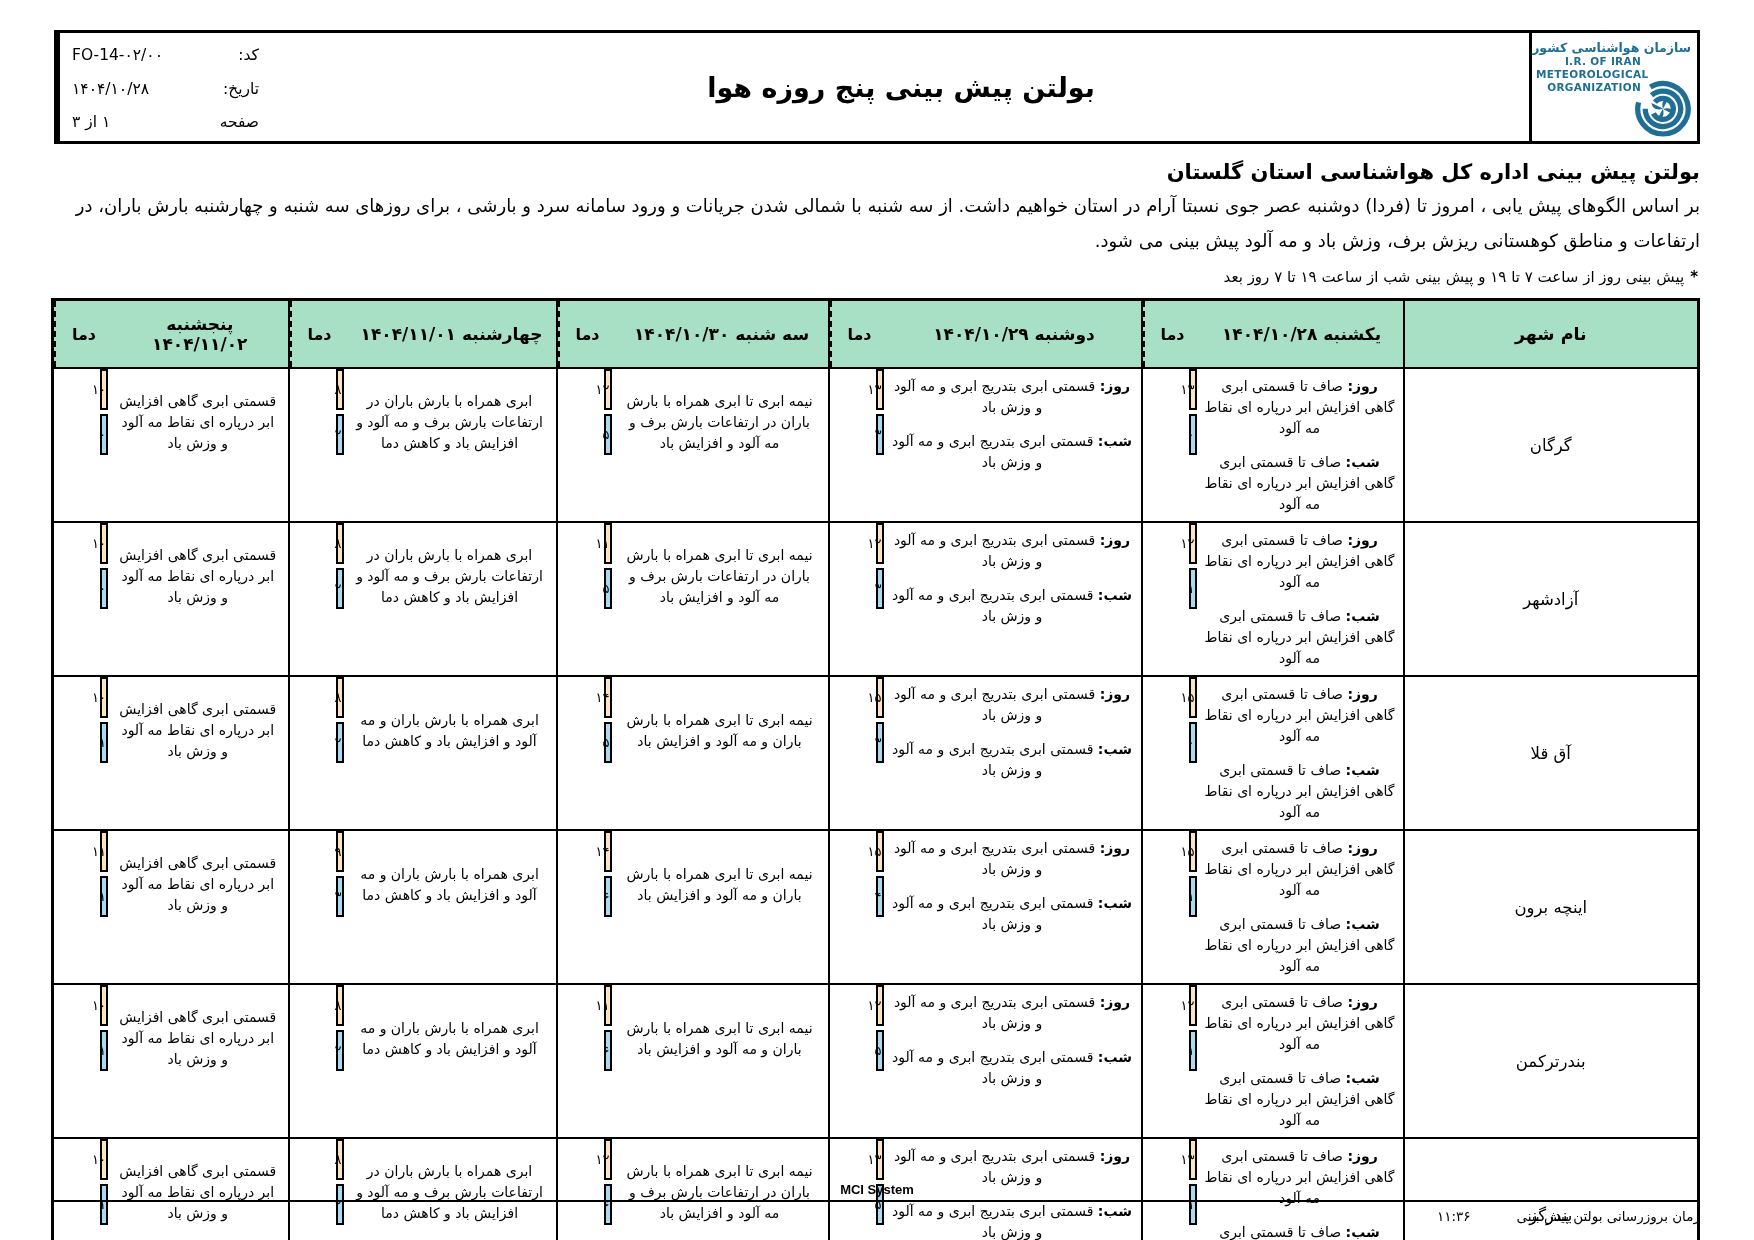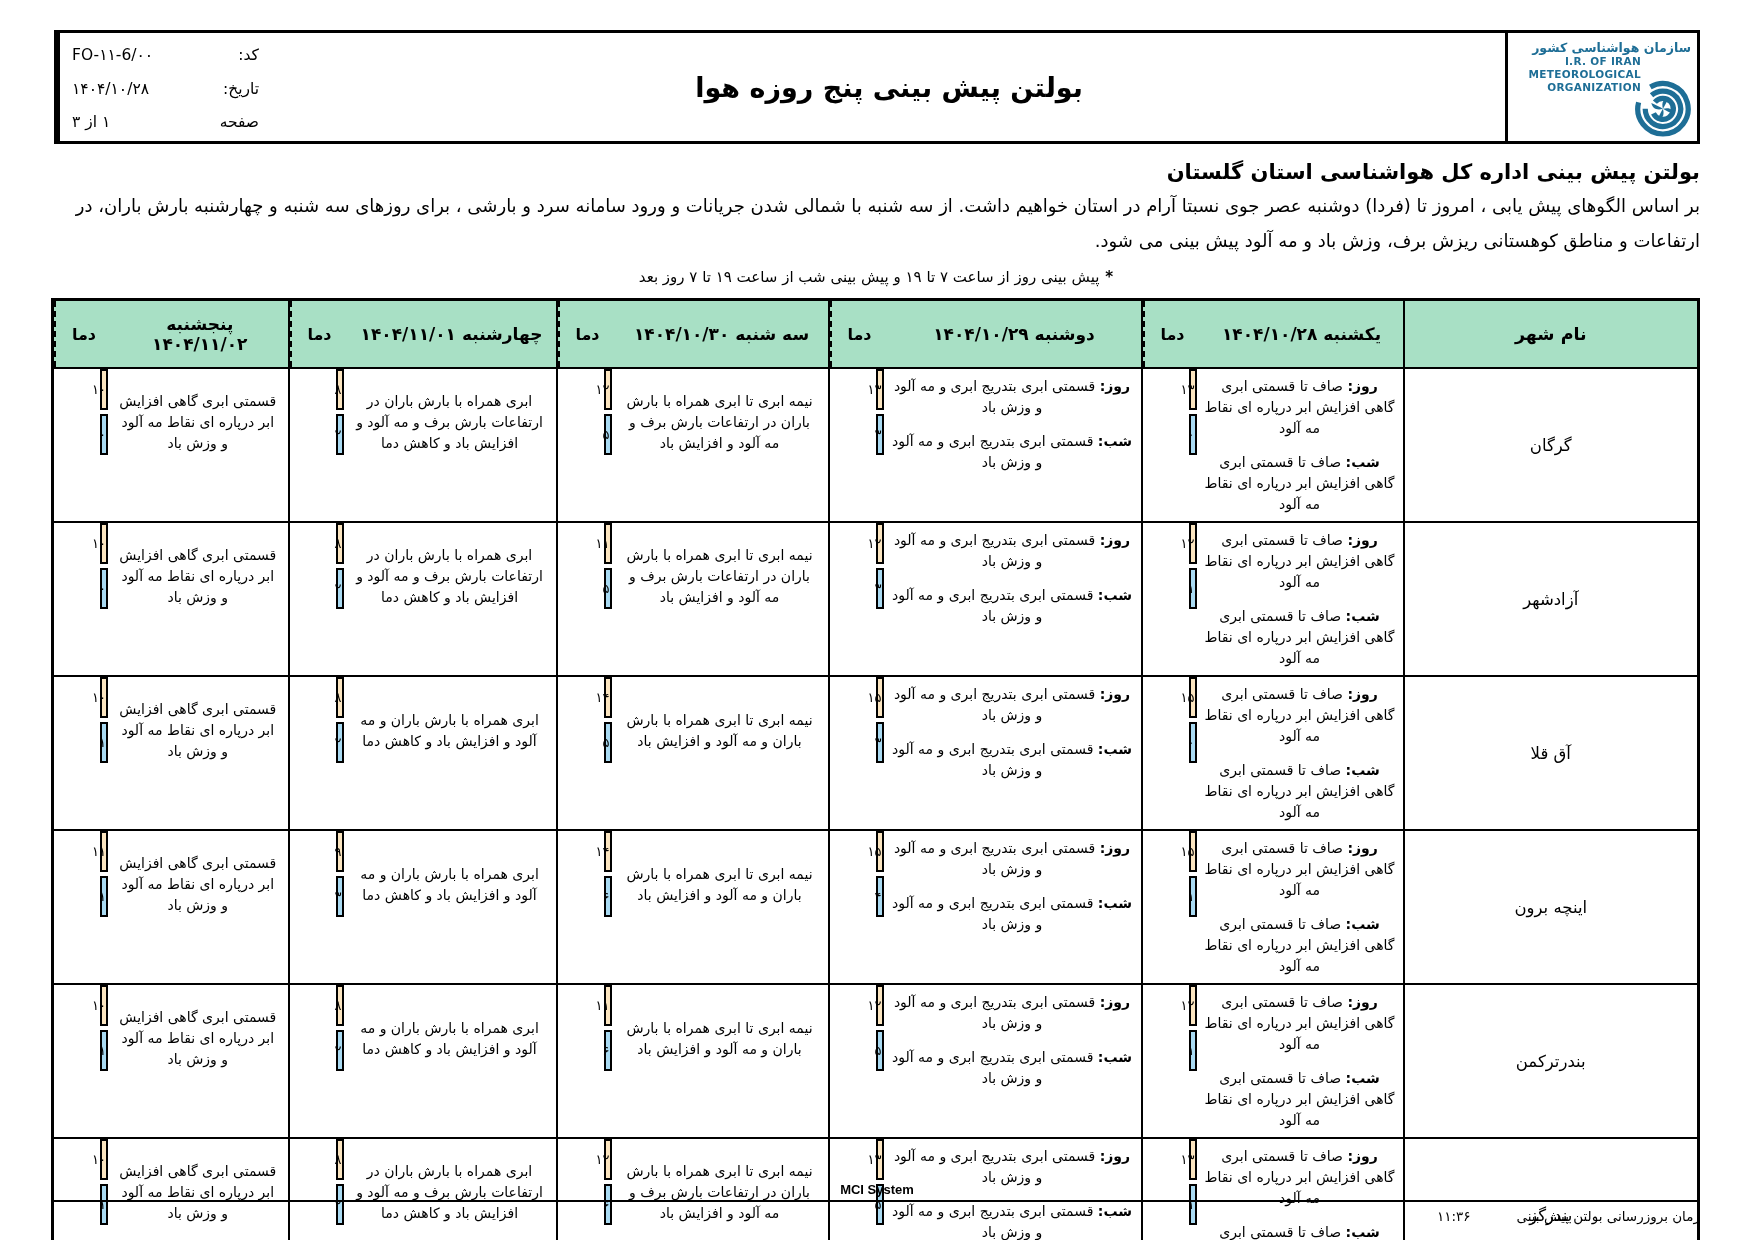--- a/index.html
+++ b/index.html
@@ -9,36 +9,36 @@
   *{box-sizing:border-box;}
   html,body{margin:0;padding:0;}
   body{
     width:1754px;height:1240px;background:#fff;color:#000;
     font-family:"DejaVu Sans",sans-serif;direction:rtl;overflow:hidden;
   }
   .page{position:relative;width:1754px;height:1240px;padding:30px 54px 0 54px;}
 
   
   .header-band{display:flex;border:3px solid var(--ink);height:114px;}
-  .logo-cell{width:192px;border-left:3px solid var(--ink);position:relative;flex:none;}
+  .logo-cell{width:168px;border-left:3px solid var(--ink);position:relative;flex:none;}
   .logo-text{position:absolute;top:7px;right:56px;left:4px;text-align:right;color:var(--logo_teal);line-height:1.22;}
   .logo-fa{font-size:12.5px;font-weight:bold;margin-right:-50px;white-space:nowrap;}
   .logo-en{font-size:10.5px;font-weight:600;letter-spacing:.3px;direction:ltr;}
   .logo-mark{position:absolute;left:auto;right:5px;bottom:3px;}
   .title-cell{flex:1;display:flex;align-items:center;justify-content:center;}
   .doc-title{font-size:27px;font-weight:bold;}
   .info-cell{width:216px;border-left:3px solid var(--ink);flex:none;padding:13px 14px 10px 12px;
              display:flex;flex-direction:column;justify-content:space-between;font-size:15.5px;}
   .info-row{display:flex;justify-content:space-between;align-items:baseline;}
   .ltr{direction:ltr;unicode-bidi:isolate;}
 
   
   .section-title{margin-top:16px;font-size:21px;font-weight:bold;text-align:right;}
   .lead{margin-top:4px;font-size:18px;line-height:1.95;text-align:right;}
-  .note-line{margin:10px 2px 12px 0;font-size:15px;text-align:center;}
+  .note-line{margin:10px 2px 12px 0;font-size:15px;text-align:right;}
   .note-star{font-weight:bold;margin-left:6px;}
 
   
   table.forecast{width:1646px;border-collapse:collapse;table-layout:fixed;border:3px solid var(--ink);}
   .forecast th,.forecast td{border:2.5px solid var(--ink);padding:0;vertical-align:top;}
   .forecast thead th{background:var(--header_green);height:66px;vertical-align:middle;}
   .hflex{display:flex;align-items:stretch;height:66px;}
   .day-name{flex:1;display:flex;align-items:center;justify-content:center;font-weight:bold;font-size:17px;padding:0 4px;text-align:center;}
   .temp-h{width:58px;flex:none;border-left:2px dashed var(--ink);display:flex;align-items:center;justify-content:center;font-weight:bold;font-size:16px;}
   .city-h{font-weight:bold;font-size:17.5px;}
@@ -87,21 +87,21 @@
           <path d="M34 42 C32 35 35 31 40 30 C38 35 36 38.5 34 42 Z" transform="rotate(270 34 42)"></path>
         </g>
       </svg>
     </div>
     <div class="title-cell">
       <div class="doc-title">بولتن پیش بینی پنج روزه هوا</div>
     </div>
     <div class="info-cell">
       <div class="info-row">
         <span>کد:</span>
-        <span class="ltr">FO-۱۱-6/۰۰</span>
+        <span class="ltr">FO-14-۰۲/۰۰</span>
       </div>
       <div class="info-row">
         <span>تاریخ:</span>
         <span>۱۴۰۴/۱۰/۲۸</span>
       </div>
       <div class="info-row">
         <span>صفحه</span>
         <span>۱  از  ۳</span>
       </div>
     </div>

